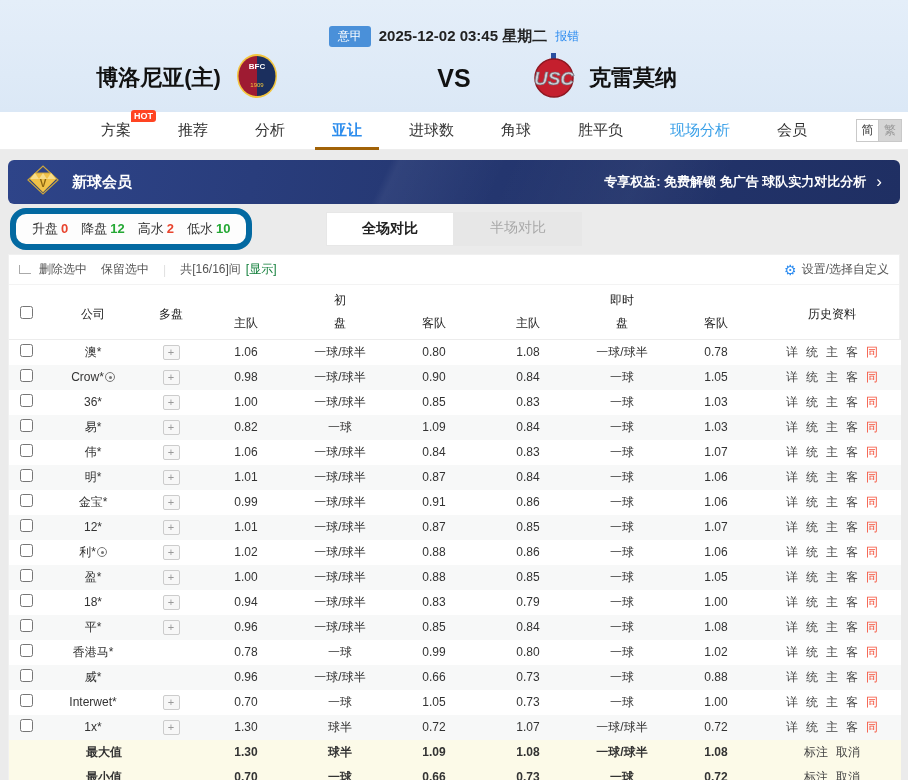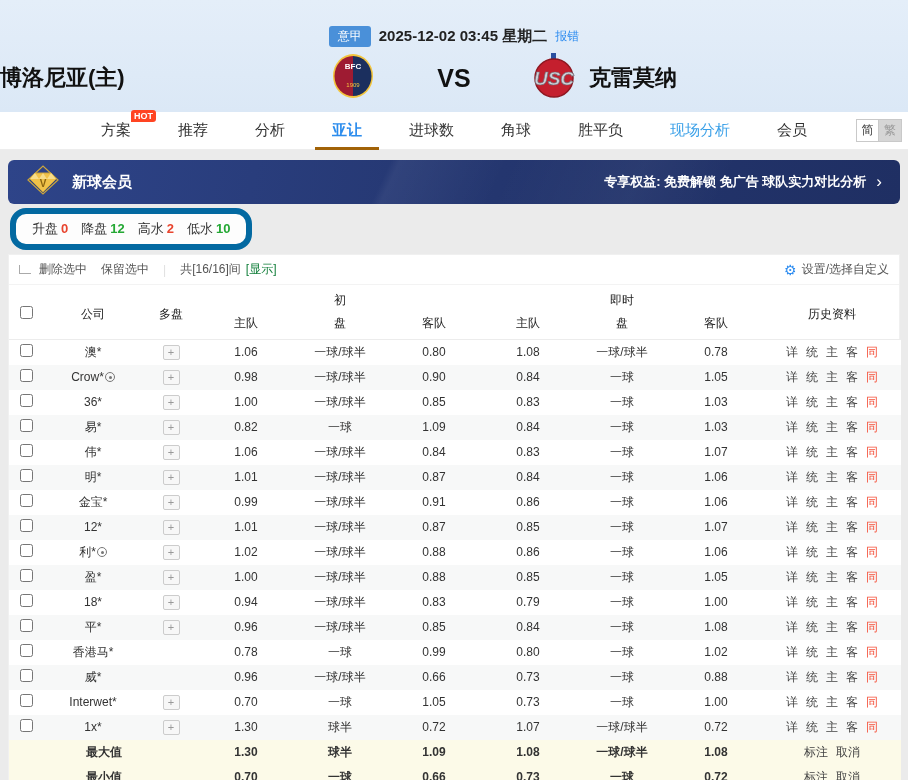--- a/index.html
+++ b/index.html
@@ -7,21 +7,21 @@
     font-family:"Liberation Sans","DejaVu Sans",sans-serif; color:#333; }
 
   
   .match-header { background:linear-gradient(#e4eef9,#dbe8f6); height:112px; padding-top:26px; }
   .top-line { display:flex; justify-content:center; align-items:center; gap:8px; }
   .league-badge { background:#4a90d9; color:#fff; font-size:12px; padding:2px 9px; border-radius:3px; }
   .datetime { font-size:15px; font-weight:bold; color:#222; }
   .report-error { font-size:12px; color:#2d8cf0; cursor:pointer; }
   .match-line { display:grid; grid-template-columns:1fr 150px 1fr; align-items:center; margin-top:6px; }
   .team { display:flex; align-items:center; gap:14px; }
-  .team.home { justify-content:space-between; padding-right:4px; }
+  .team.home { justify-content:center; padding-right:4px; }
   .team.away { justify-content:flex-start; padding-left:4px; }
   .team-name { font-size:22px; font-weight:bold; color:#111; }
   .vs { text-align:center; font-size:25px; font-weight:bold; color:#111; }
   .info-line { text-align:center; font-size:12px; color:#555; margin-top:9px;text-decoration:underline; }
   .info-line span { margin:0 6px; }
 
   
   .navbar { background:#fff; height:38px; display:flex; align-items:center; position:relative; border-bottom:1px solid #ededed; }
   .nav-tabs { flex:1; display:flex; justify-content:center; gap:13px; height:38px; }
   .nav-tab { position:relative; line-height:35px; padding:0 17px; font-size:15px; color:#333; cursor:pointer; }
@@ -162,20 +162,24 @@
   </span>
 </div>
 
 <div class="filter-row">
   <div class="stats-pill">
       <span class="stat-item">升盘<span class="stat-val red">0</span></span>
       <span class="stat-item">降盘<span class="stat-val green">12</span></span>
       <span class="stat-item">高水<span class="stat-val red">2</span></span>
       <span class="stat-item">低水<span class="stat-val green">10</span></span>
     </div>
+  <div class="seg-tabs">
+    <div class="seg-tab active">全场对比</div>
+    <div class="seg-tab inactive">半场对比</div>
+  </div>
 </div>
 
 <div class="content-box">
   <div class="toolbar">
     <span class="invert-icon"></span>
     <span class="tb-link">删除选中</span>
     <span class="tb-link">保留选中</span>
     <span class="tb-sep">|</span>
     <span class="tb-count">共[16/16]间</span>
     <span class="tb-show">[显示]</span>

